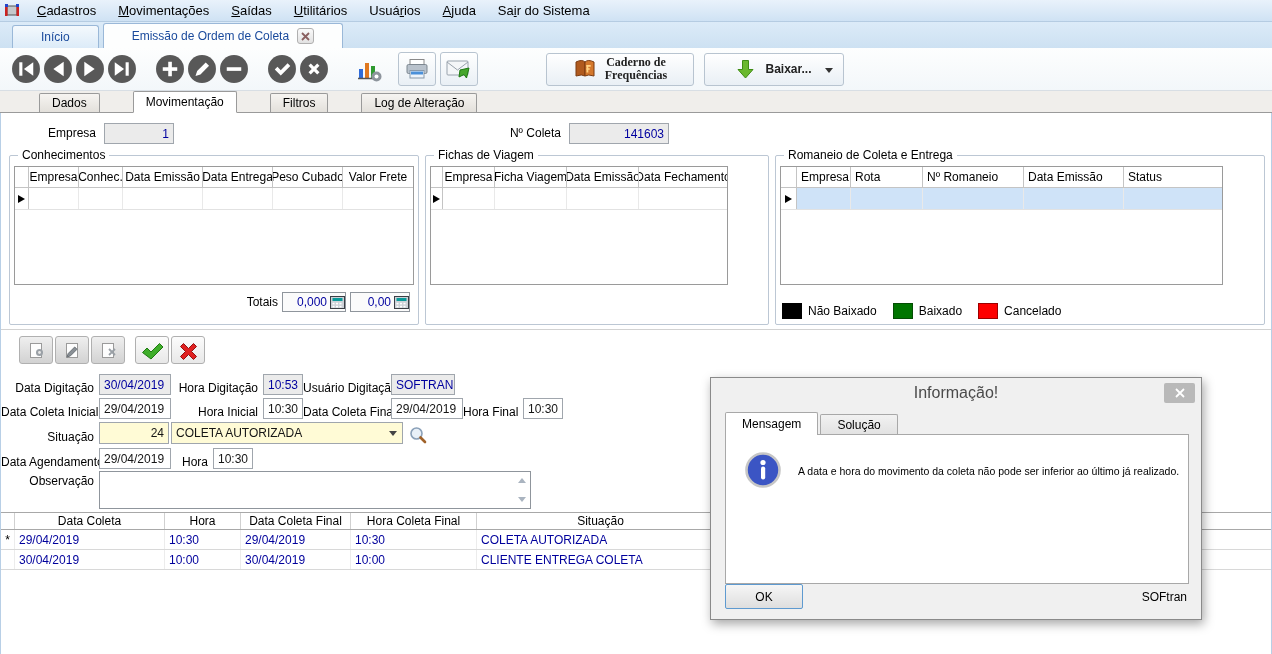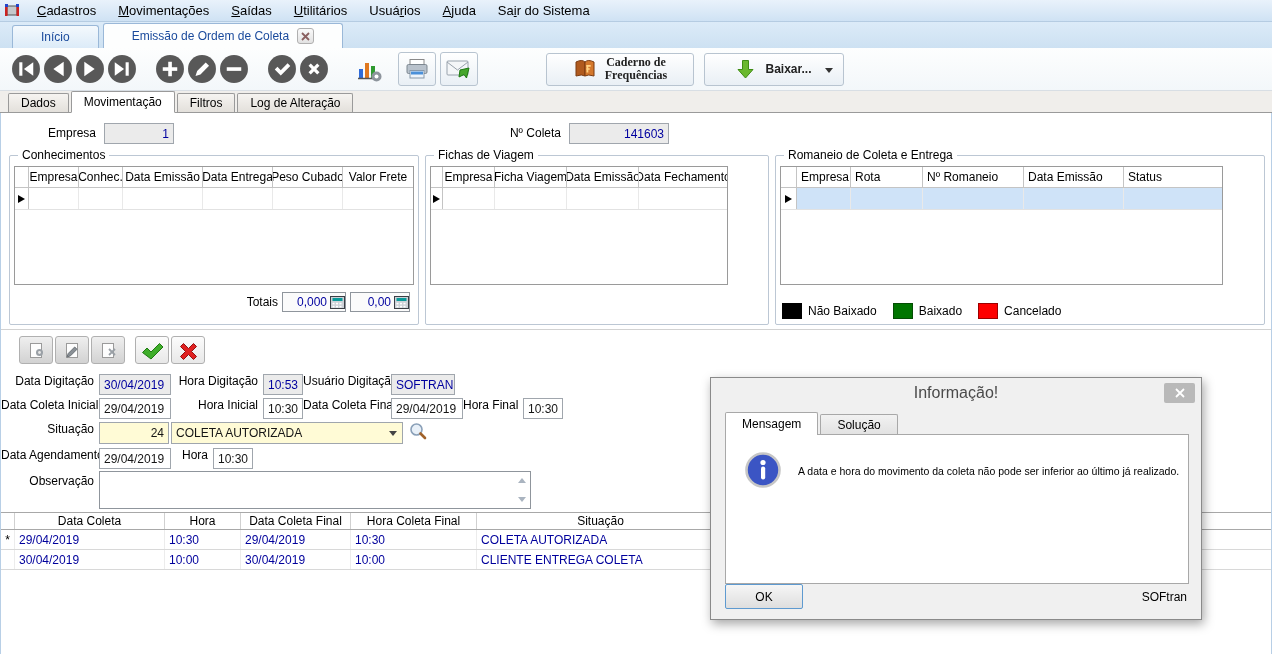--- a/index.html
+++ b/index.html
@@ -38,21 +38,21 @@
     font-size:12px; font-weight:bold; color:#222; }
   .caderno { width:148px; margin-left:66px; gap:8px; }
   .caderno .two-line { text-align:center; line-height:13px;font-family:Liberation Serif, serif; }
   .baixar { width:140px; margin-left:10px; gap:10px; position:relative; }
   .caret { width:0; height:0; border-left:4px solid transparent; border-right:4px solid transparent;
     border-top:5px solid #333; position:absolute; right:10px; top:14px; }
   
   .subtabs { position:absolute; top:91px; left:0; width:1272px; height:22px;
     background:#f0eeeb; display:flex; align-items:flex-end; padding-left:8px; border-bottom:1px solid #9a9a9a; }
   .stab { height:19px; padding:0 12px; display:flex; align-items:center; border:1px solid #9a9a9a;
-    border-bottom:none; background:linear-gradient(#f6f4f1,#e3e0db); margin-right:2px; border-radius:2px 2px 0 0; white-space:nowrap; }
+    border-bottom:none; background:linear-gradient(#f6f4f1,#e3e0db); margin-right:2px; border-radius:2px 2px 0 0; white-space:nowrap;margin-left:31px; }
   .stab.active { height:22px; background:#fff; position:relative; z-index:2; margin-bottom:-1px; border-bottom:1px solid #fff; }
   
   .content { position:absolute; top:113px; left:0; width:1272px; height:541px; background:#fff;
     border-left:1px solid #b8cfe6; border-right:1px solid #b8cfe6; }
   .hdr-row { position:absolute; top:9px; left:0; right:0; height:24px; }
   .flabel { text-align:right; padding-right:5px; white-space:nowrap; }
   .field { border:1px solid #a0a6ad; background:#ebebeb; color:#00009f; height:21px;
     display:flex; align-items:center; padding:0 4px; }
   .field.white { background:#fff; color:#151515; }
   .field.yellow { background:#fffbd6; color:#151515; }
@@ -79,21 +79,21 @@
   .hdivider { position:absolute; top:216px; left:0; right:0; border-top:1px solid #d2d2d2; }
   
   .lower { position:absolute; top:219px; left:0; right:0; height:180px; }
   .minibar { position:absolute; top:4px; left:18px; display:flex; align-items:center; }
   .mbtn { width:34px; height:28px; border:1px solid #b0b0b0; border-radius:3px; margin-right:2px;
     display:flex; align-items:center; justify-content:center; background:linear-gradient(#efefef,#d2d2d2); }
   .mbtn.lite { background:linear-gradient(#fcfcfc,#e8e8e8); }
   .mbtn.sep { margin-left:8px; }
   .page { width:12px; height:15px; background:#fdfdfd; border:1px solid #9a9a9a; position:relative; }
   .page i { position:absolute; font-style:normal; }
-  .frow { position:absolute; left:0; display:flex; align-items:flex-start; height:21px; }
+  .frow { position:absolute; left:0; display:flex; align-items:flex-end; height:21px; }
   .combo { width:232px; position:relative; padding-right:16px; }
   .combo .carr { position:absolute; right:5px; top:8px; width:0; height:0;
     border-left:4px solid transparent; border-right:4px solid transparent; border-top:5px solid #444; }
   .obs { width:432px; height:38px; border:1px solid #8f959c; background:#fff; position:relative; }
   .obs .up, .obs .dn { position:absolute; right:4px; width:0; height:0;
     border-left:4px solid transparent; border-right:4px solid transparent; }
   .obs .up { top:6px; border-bottom:5px solid #aab4c0; }
   .obs .dn { bottom:6px; border-top:5px solid #aab4c0; }
   
   .movgrid { position:absolute; top:399px; left:0; right:0; bottom:0; border-top:1px solid #a8a8a8; }

